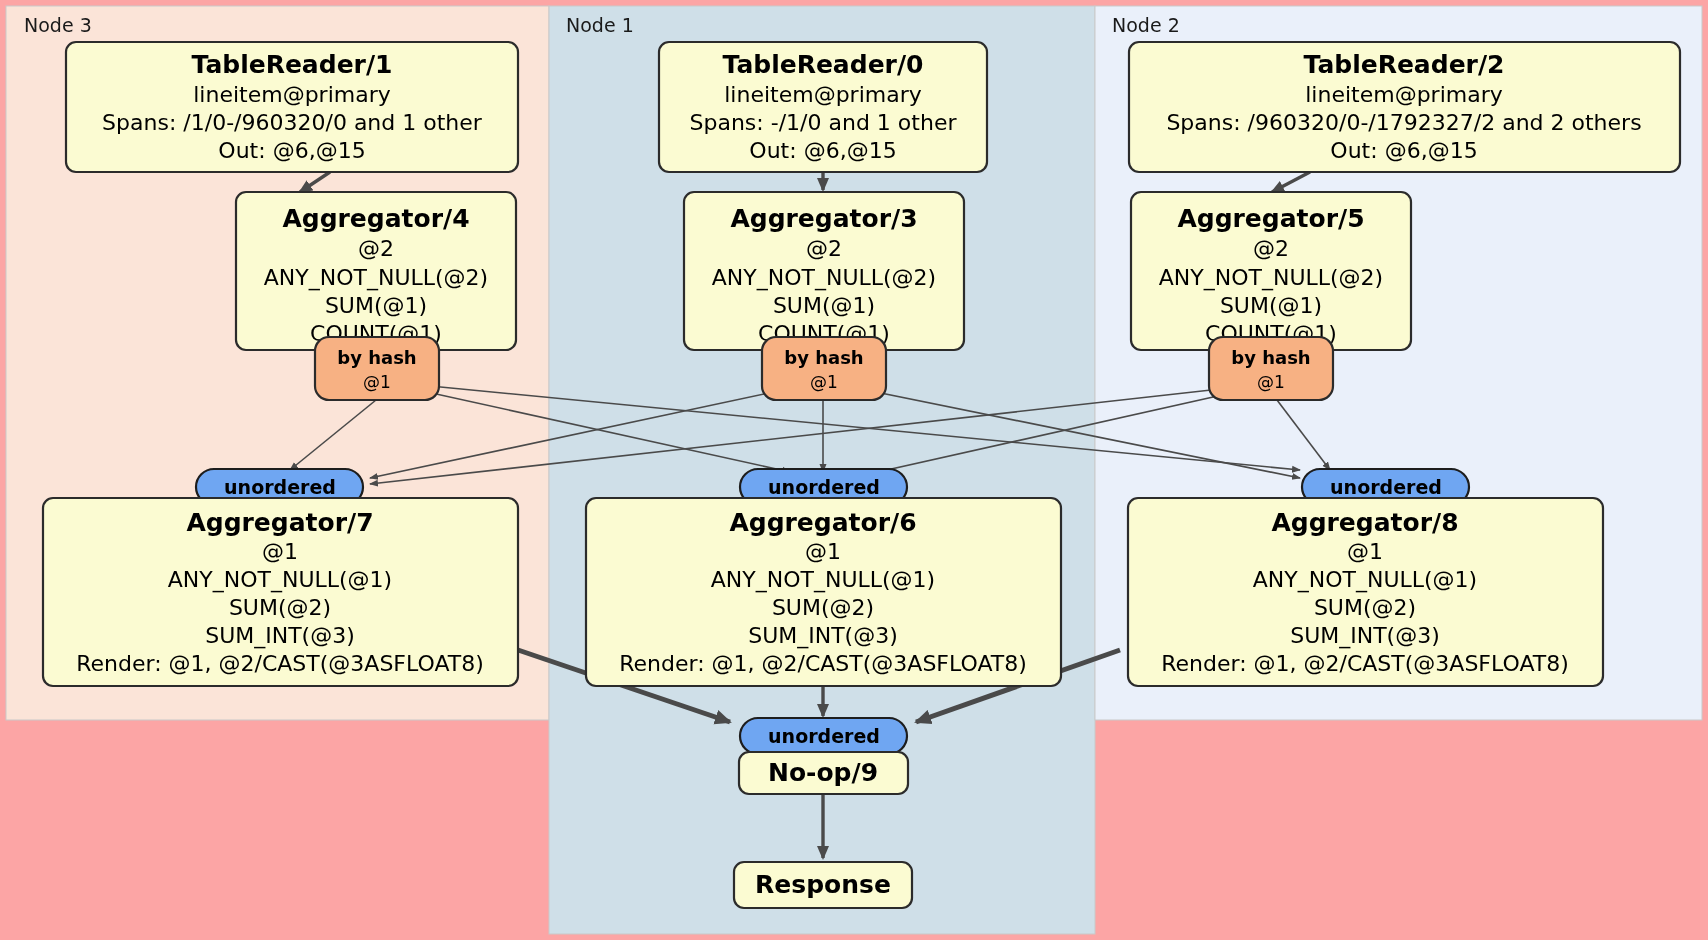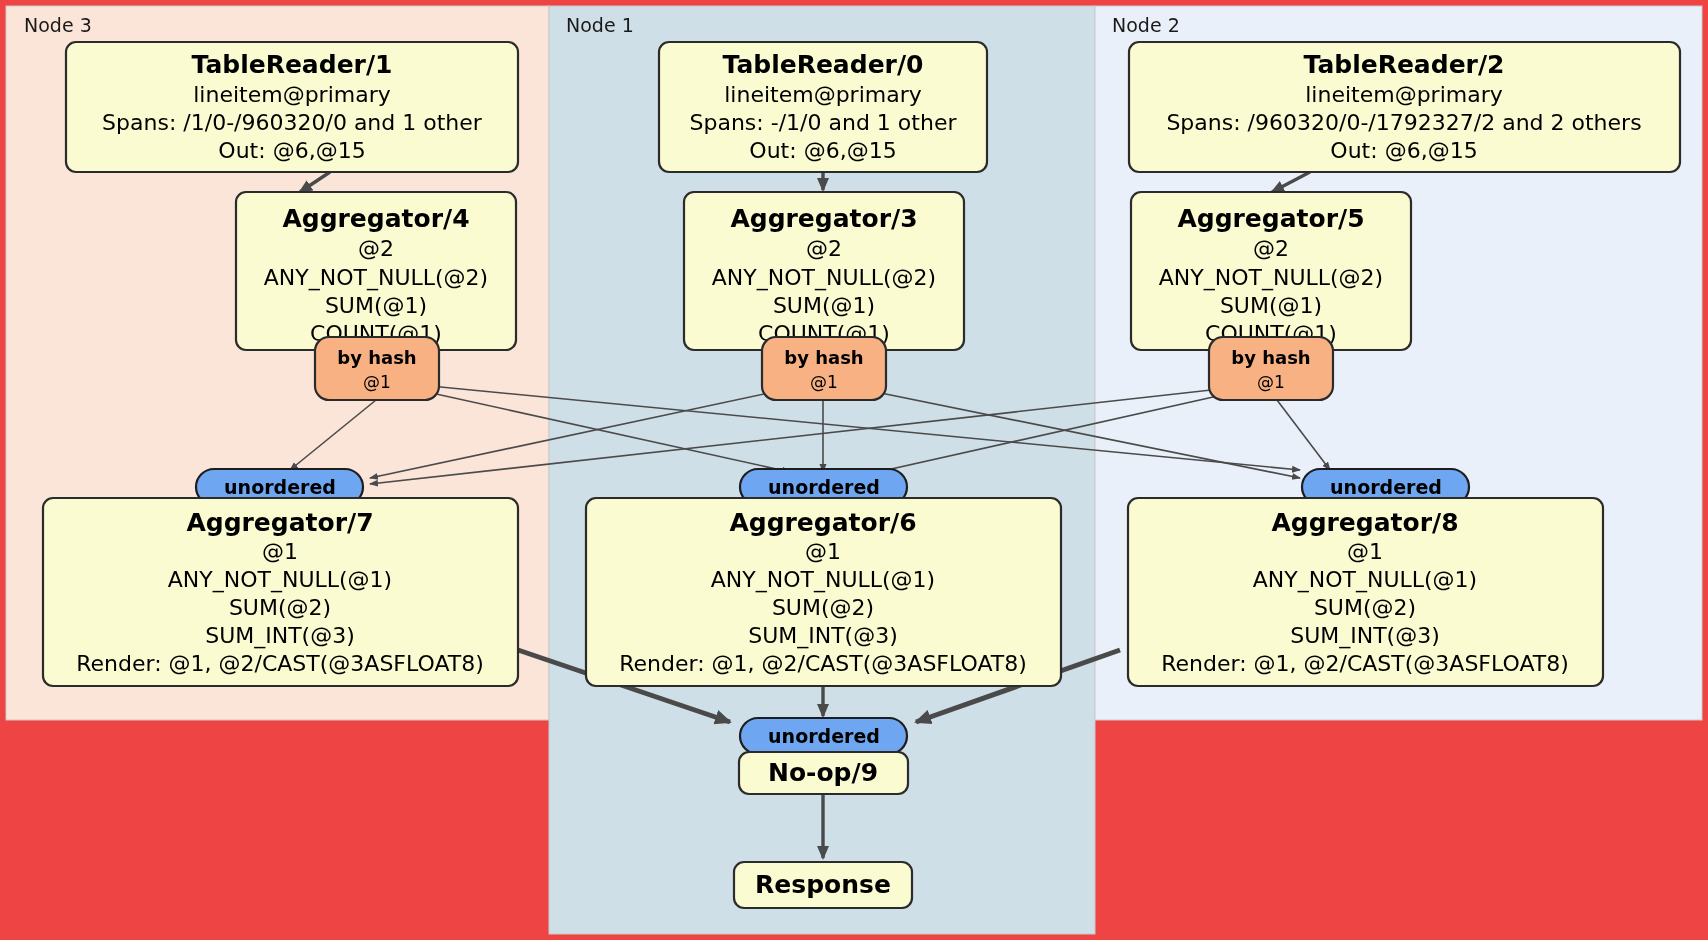--- a/index.html
+++ b/index.html
@@ -5,21 +5,21 @@
   html, body {
     margin: 0;
     padding: 0;
     background: #ffffff;
     font-family: "DejaVu Sans", sans-serif;
   }
   #stage {
     position: relative;
     width: 1708px;
     height: 940px;
-    background: #ef4444;
+    background: #fca5a5;
     overflow: hidden;
   }
   svg.layer {
     position: absolute;
     left: 0;
     top: 0;
     width: 1708px;
     height: 940px;
   }
   .node-panel { stroke: #c9c9c9; stroke-width: 1; }

